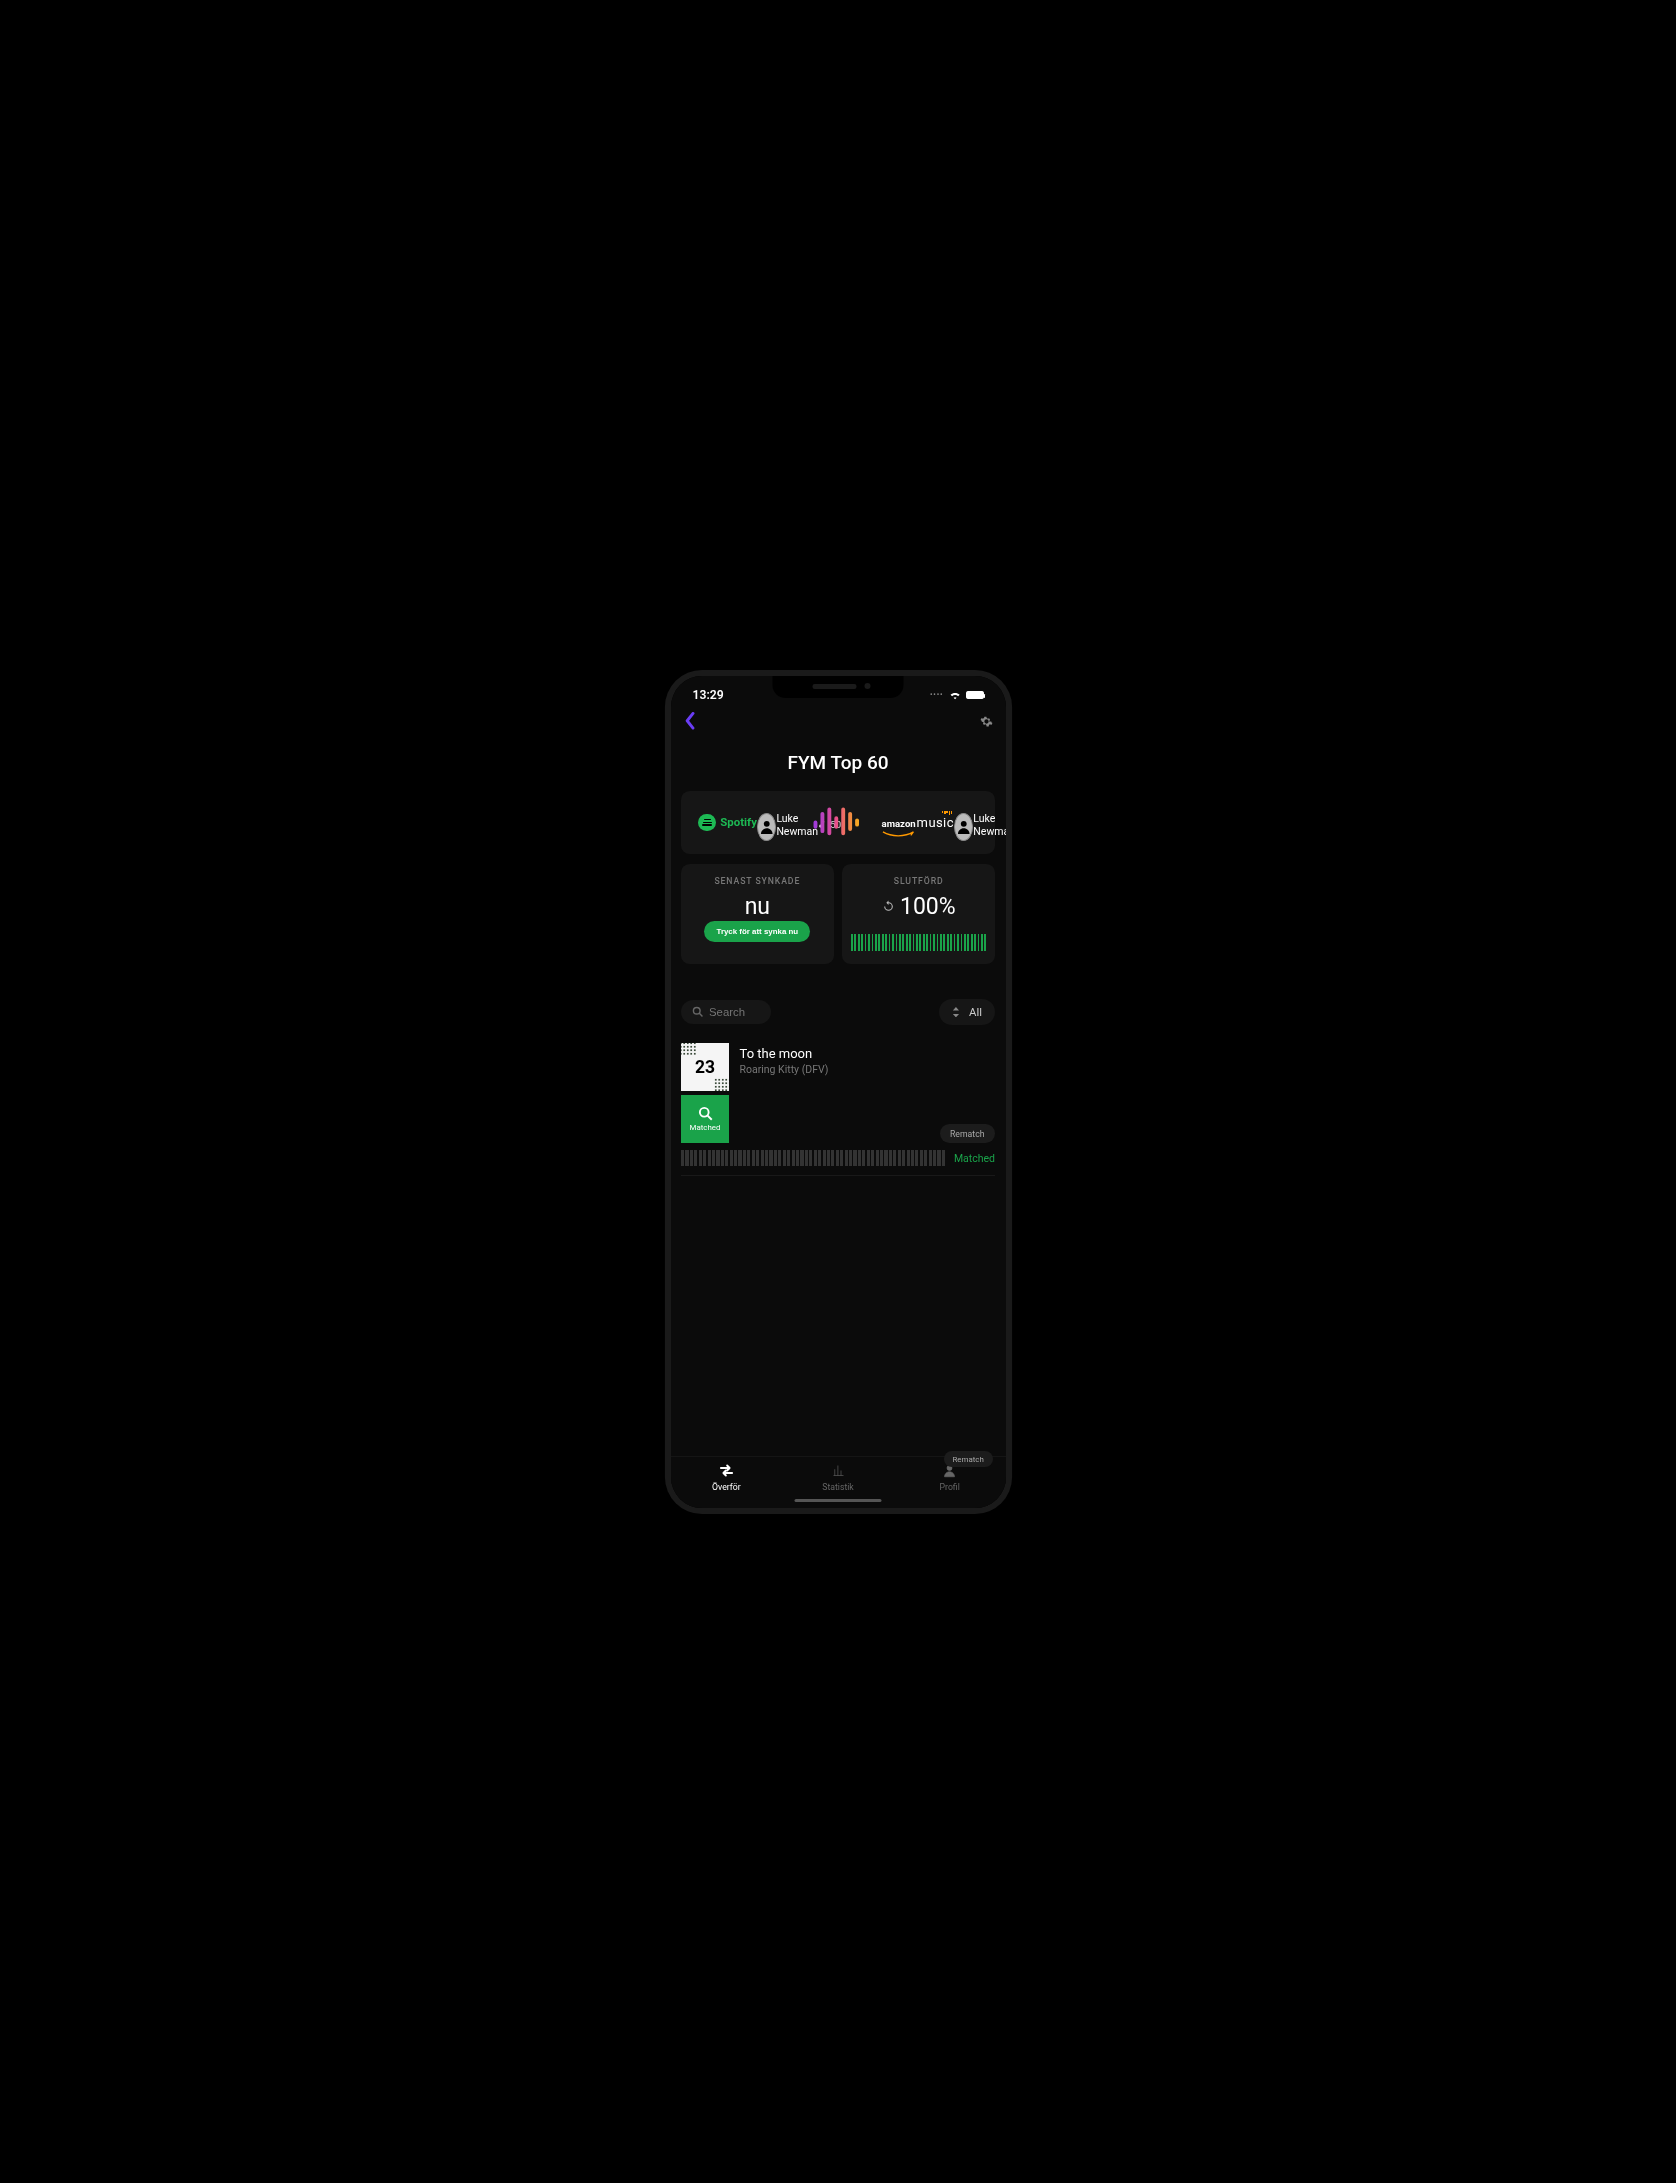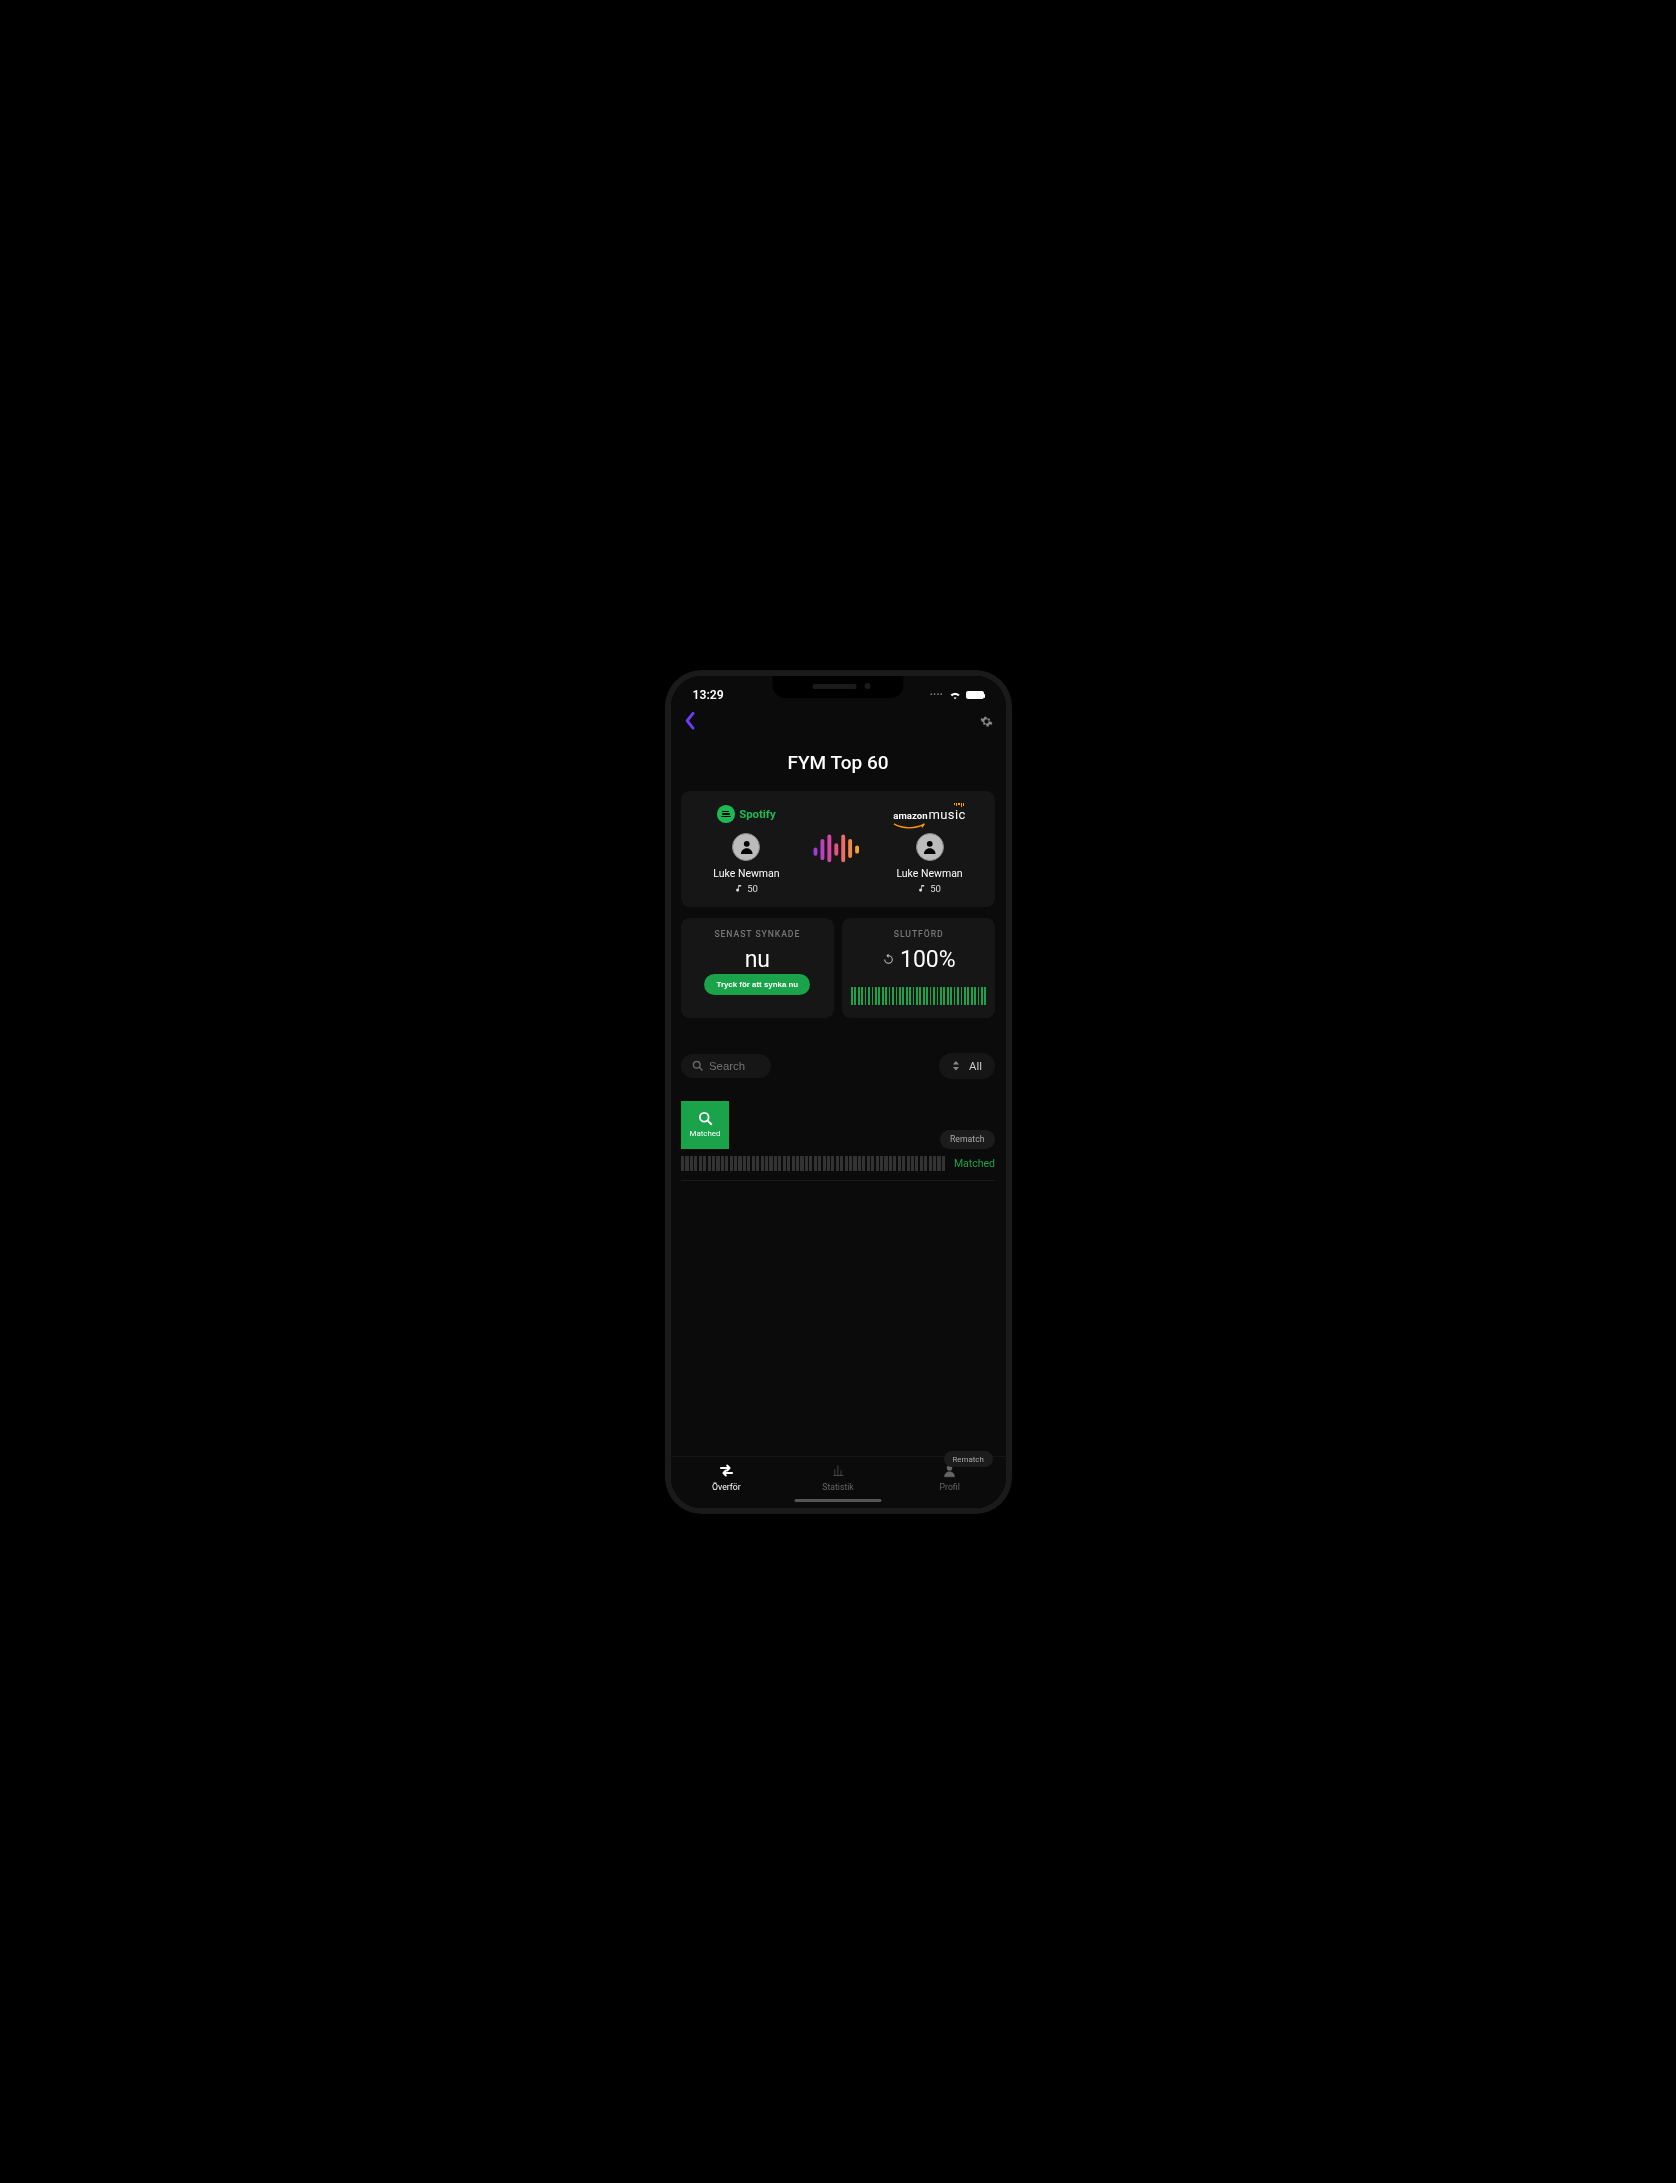--- a/index.html
+++ b/index.html
@@ -115,21 +115,21 @@
 
   
   .services {
     padding: 13px 8.7px;
     display: flex;
     align-items: center;
     justify-content: space-around;
     margin-bottom: 10.5px;
   }
   .svc-col {
-    display: flex; flex-direction: column; align-items: center;
+    display: flex; flex-direction: row; align-items: center;
     width: 96px;
   }
   .svc-logo { height: 20px; display: flex; align-items: center; justify-content: center; }
   .spotify {
     display: flex; align-items: center; gap: 4.4px;
     color: #1db954; font-weight: 700; font-size: 11.4px;
   }
   .spotify-arcs {
     width: 17.5px; height: 17.5px; background:#1db954; border-radius:50%;
     display:flex; flex-direction:column; justify-content:center; align-items:center; gap:1.3px;
@@ -461,20 +461,29 @@
               </svg>
             <svg viewBox="0 0 18 10">
                 <path d="M9 10l7-8H2z"></path>
               </svg>
           </span>
           <span>All</span>
         </div>
       </div>
 
       <div class="track">
+        <div class="track-row1">
+          <div class="art white">
+              <span>23</span>
+            </div>
+          <div class="track-meta">
+            <div class="track-title">To the moon</div>
+            <div class="track-artist">Roaring Kitty (DFV)</div>
+          </div>
+        </div>
         <div style="display:flex;align-items:flex-start;gap:10.5px;">
           <div class="matched-box">
             <svg viewBox="0 0 24 24">
                 <circle cx="10" cy="10" r="7"></circle>
                 <line x1="15" y1="15" x2="22" y2="22"></line>
               </svg>
             <span>Matched</span>
           </div>
           <div style="flex:1"></div>
           <div class="rematch-pill">Rematch</div>

